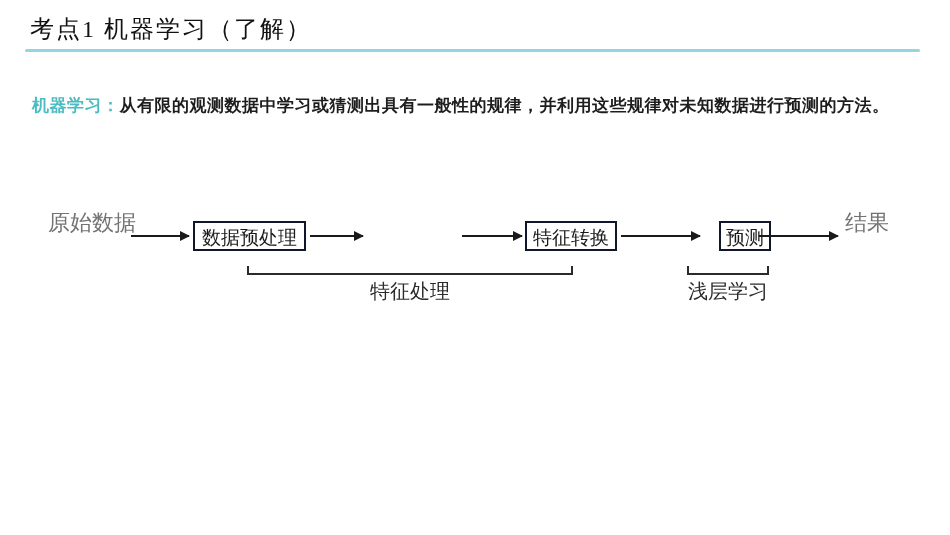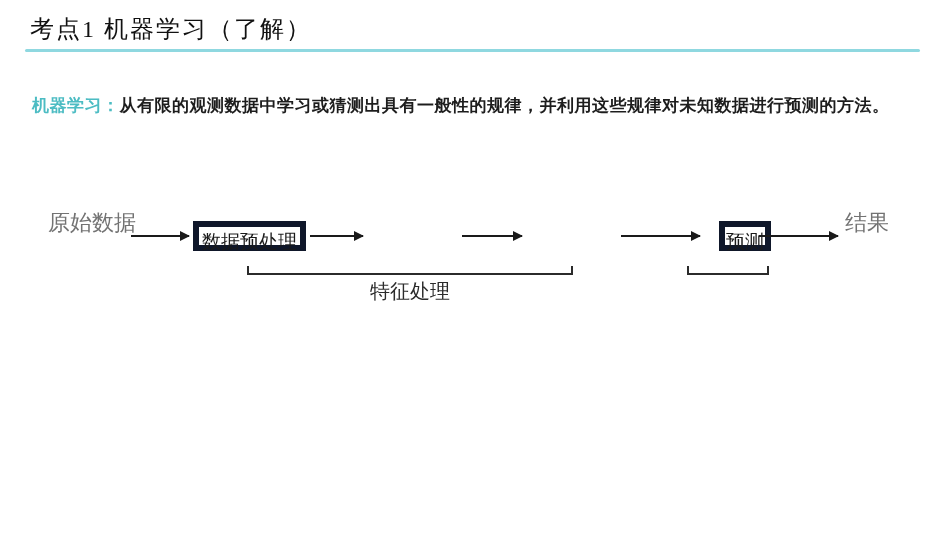--- a/index.html
+++ b/index.html
@@ -73,21 +73,21 @@
   .flow-label {
     position: absolute;
     font-family: "Liberation Serif", "DejaVu Serif", serif;
     font-size: 22px;
     color: #737373;
     white-space: nowrap;
     top: 8px;
   }
   .flow-box {
     position: absolute;
-    border: 6px solid #0f172a;
+    border: 2px solid #0f172a;
     background: #ffffff;
     font-family: "Liberation Serif", "DejaVu Serif", serif;
     font-size: 19px;
     color: #1a1a1a;
     white-space: nowrap;
     height: 30px;
     line-height: 30px;
     text-align: center;
     top: 21px;
     box-sizing: border-box;
@@ -147,28 +147,30 @@
 
     <div class="flow-arrow" style="left:131px; width:58px;"></div>
 
     <div class="flow-box" style="left:193px; width:113px;">数据预处理</div>
 
     <div class="flow-arrow" style="left:310px; width:53px;"></div>
 
 
     <div class="flow-arrow" style="left:462px; width:60px;"></div>
 
+    <div class="flow-box" style="left:525px; width:92px;">特征转换</div>
 
     <div class="flow-arrow" style="left:621px; width:79px;"></div>
 
     <div class="flow-box" style="left:719px; width:52px;">预测</div>
 
     <div class="flow-arrow" style="left:759px; width:79px;"></div>
 
     <div class="flow-label" style="left:845px;">结果</div>
   </div>
 
   <div class="group-bracket" style="left:247px; width:326px;"></div>
   <div class="group-label" style="left:247px; width:326px;">特征处理</div>
 
   <div class="group-bracket" style="left:687px; width:82px;"></div>
+  <div class="group-label" style="left:670px; width:116px;">浅层学习</div>
 
 </div>
 
 </body></html>

